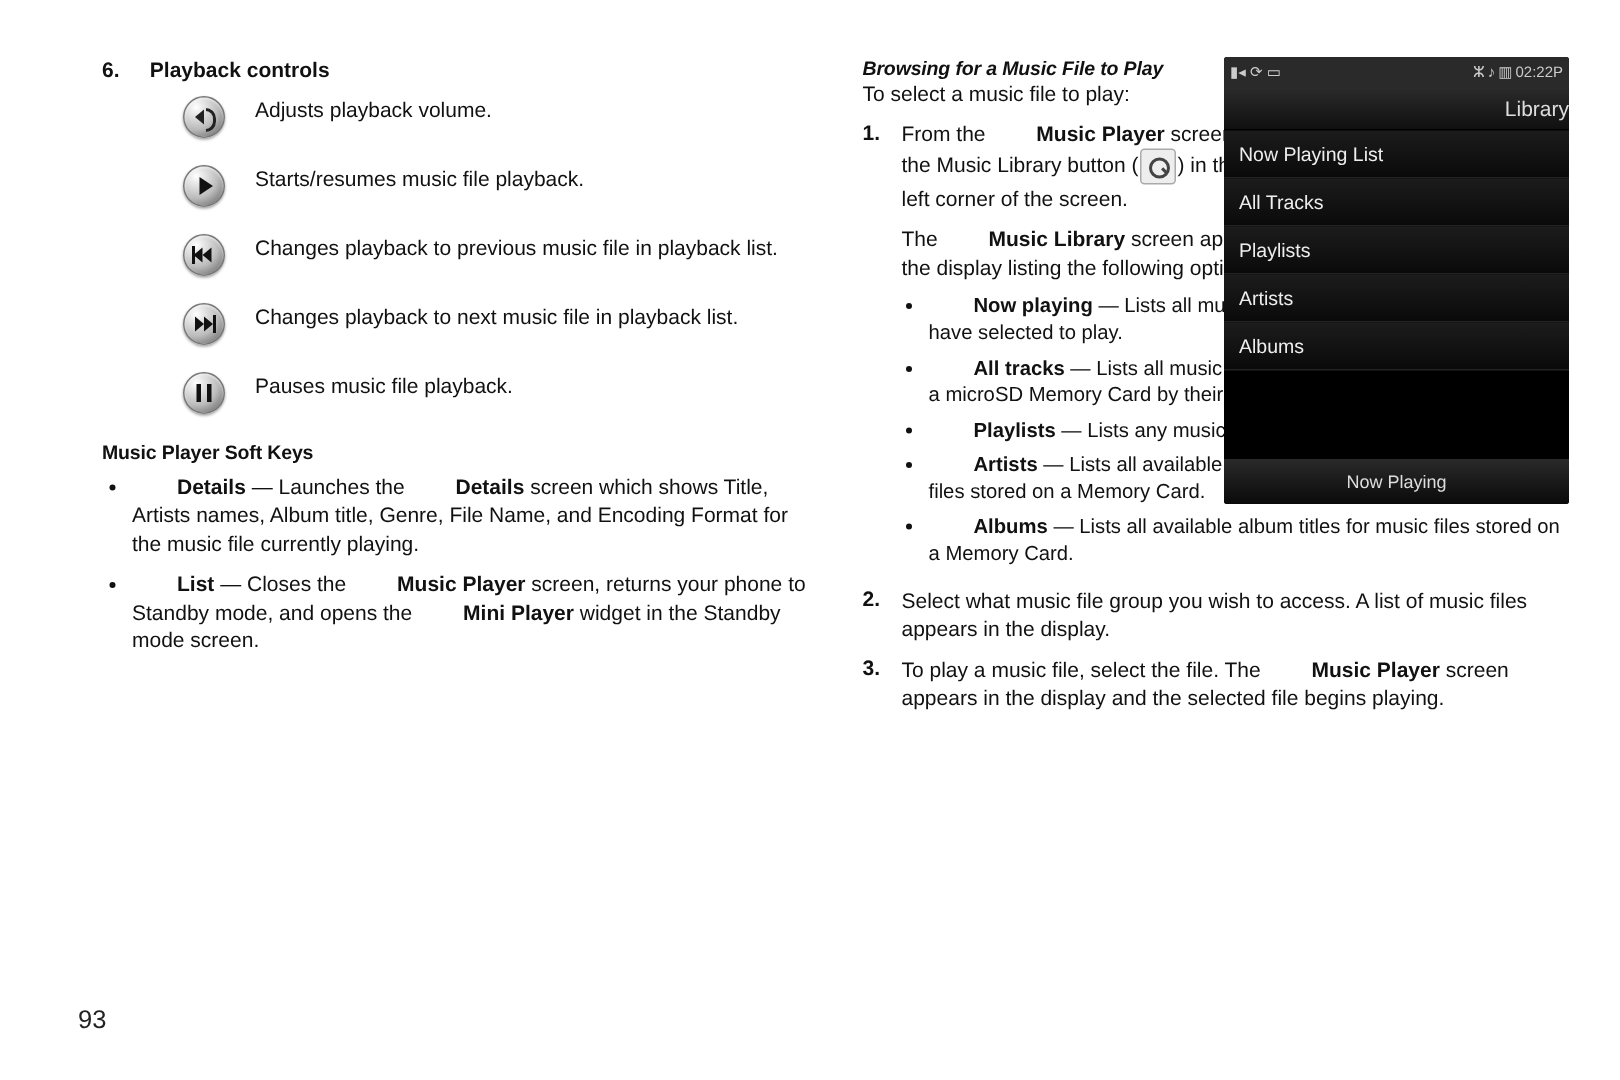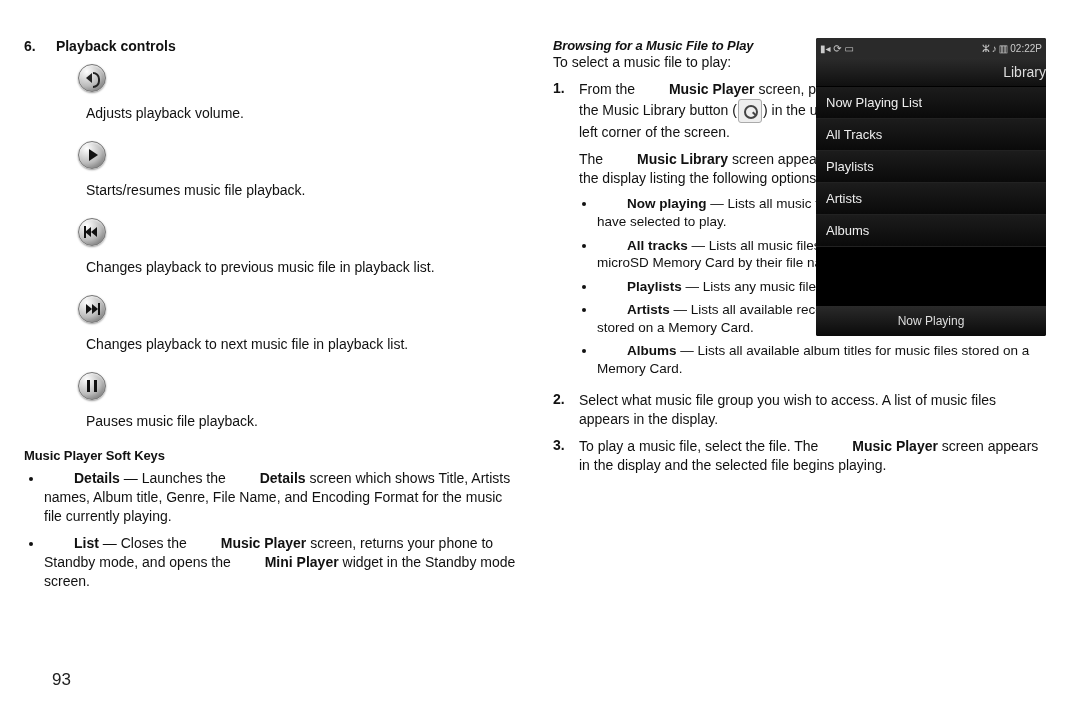--- a/index.html
+++ b/index.html
@@ -9,36 +9,36 @@
     font-size: 14px;
     color: #111;
     width: 1080px;
     height: 720px;
     background: #fff;
     overflow: hidden;
   }
   .page {
     display: flex;
     flex-direction: row;
-    padding: 38px 34px 10px 24px;
+    padding: 38px 34px 10px 68px;
     box-sizing: border-box;
     height: 100%;
   }
   .col {
     flex: 1 1 0;
   }
   .col-left { padding-right: 28px; }
   .col-right { padding-left: 8px; position: relative; }
   .num-heading {
     font-weight: bold;
     margin: 0 0 10px 0;
   }
   .num-heading .num { display:inline-block; width: 28px; }
   .controls-table { margin-left: 48px; }
-  .ctl-row { display:flex; flex-direction:column; align-items:flex-start; margin-bottom: 18px; }
+  .ctl-row { display:flex; align-items:flex-start; margin-bottom: 18px; }
   .ctl-row .icon-cell { width: 40px; flex: 0 0 40px; display:flex; justify-content:center; }
   .ctl-row .desc-cell { padding-left: 14px; line-height: 1.35; }
   .sub-heading { font-family: Arial, Helvetica, sans-serif; font-weight: 900; font-size: 13px; margin: 10px 0 6px 0; letter-spacing: -0.1px; }
   .bullets { margin: 0 0 0 20px; padding: 0; }
   .bullets li { margin: 0 0 8px 0; line-height: 1.35; }
   .b-term { font-weight: bold; margin-left: 30px; }
   .hvy { font-family: Arial, Helvetica, sans-serif; font-weight: 900; font-size: 13px; font-style: italic; letter-spacing: -0.1px;}
   .para { line-height: 1.35; margin: 0 0 8px 0; }
   .ol-steps { list-style: none; margin: 0; padding: 0; }
   .ol-steps > li { display:flex; margin: 0 0 8px 0; }

